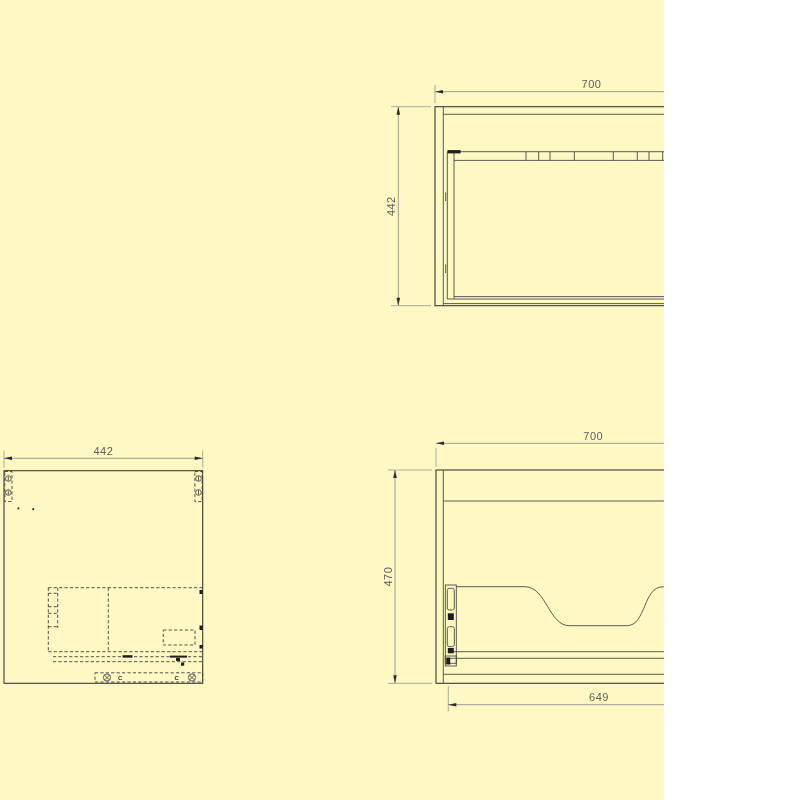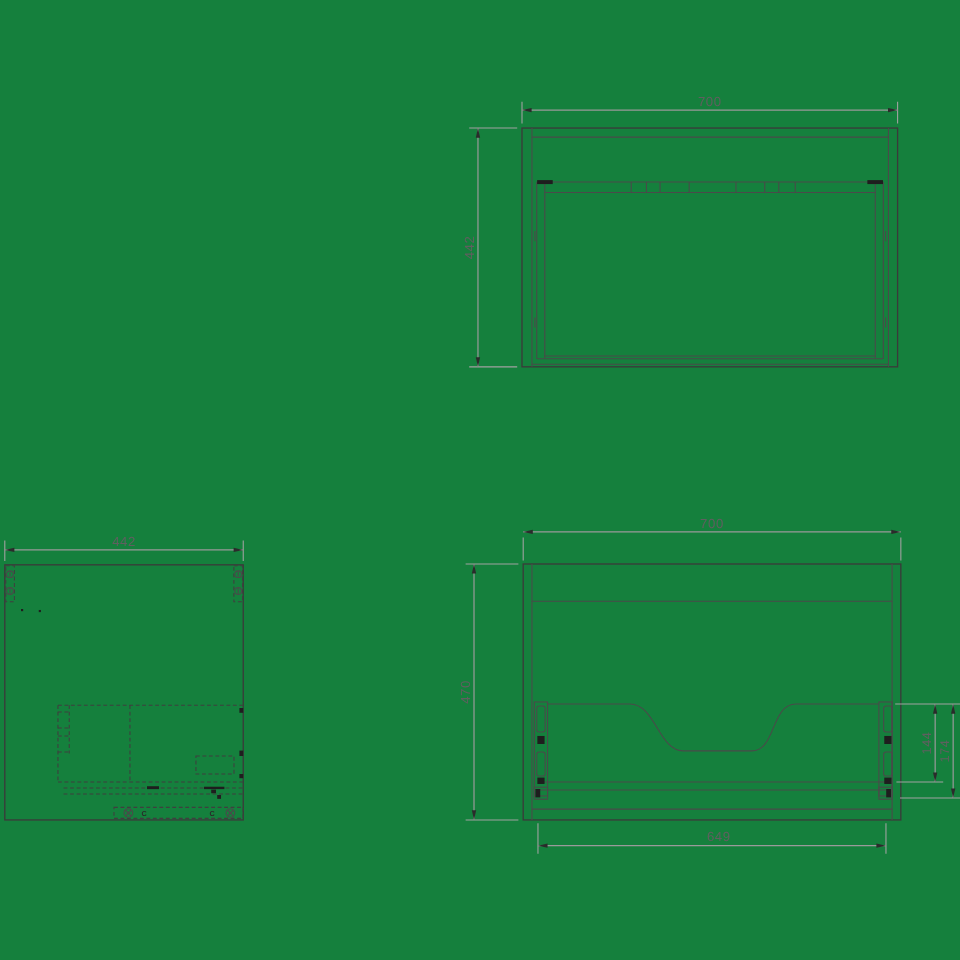--- a/index.html
+++ b/index.html
@@ -1,16 +1,16 @@
 <!DOCTYPE html>
 <html><head>
 <meta charset="utf-8">
 <style>
   html,body{margin:0;padding:0;background:#ffffff;}
-  .canvas{position:relative;width:800px;height:800px;background:#15803d;overflow:hidden;}
+  .canvas{position:relative;width:664px;height:800px;background:#fef9c3;overflow:hidden;}
   svg{position:absolute;left:0;top:0;}
   .draw{stroke:#3a3a3a;stroke-width:1.1;fill:none;}
   .drawthin{stroke:#4a4a4a;stroke-width:0.9;fill:none;}
   .dash{stroke:#3f3f3f;stroke-width:0.9;fill:none;stroke-dasharray:3.2 2.2;}
   .dimline{stroke:#9a9a9a;stroke-width:1;fill:none;}
   .extline{stroke:#a2a2a2;stroke-width:0.9;fill:none;}
   .arrow{fill:#2b2b2b;stroke:none;}
   .blackbit{fill:#1e1e1e;stroke:none;}
   text{font-family:"Liberation Sans","DejaVu Sans",sans-serif;}
   .dim-text{fill:#5f5f5f;font-size:11px;letter-spacing:0.5px;}

